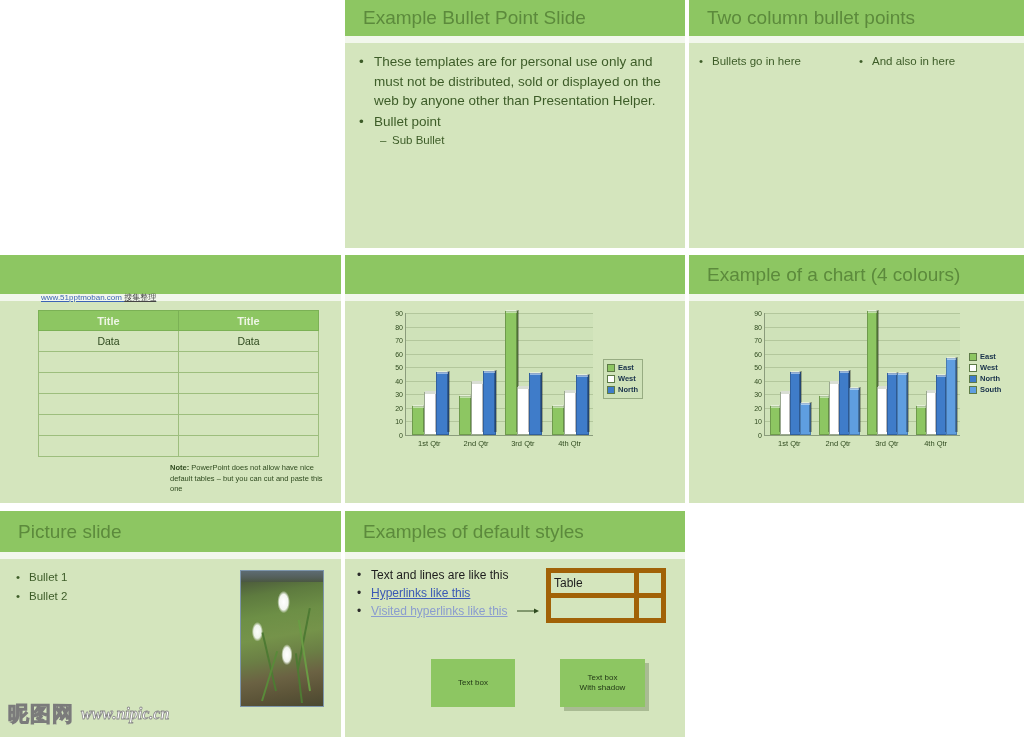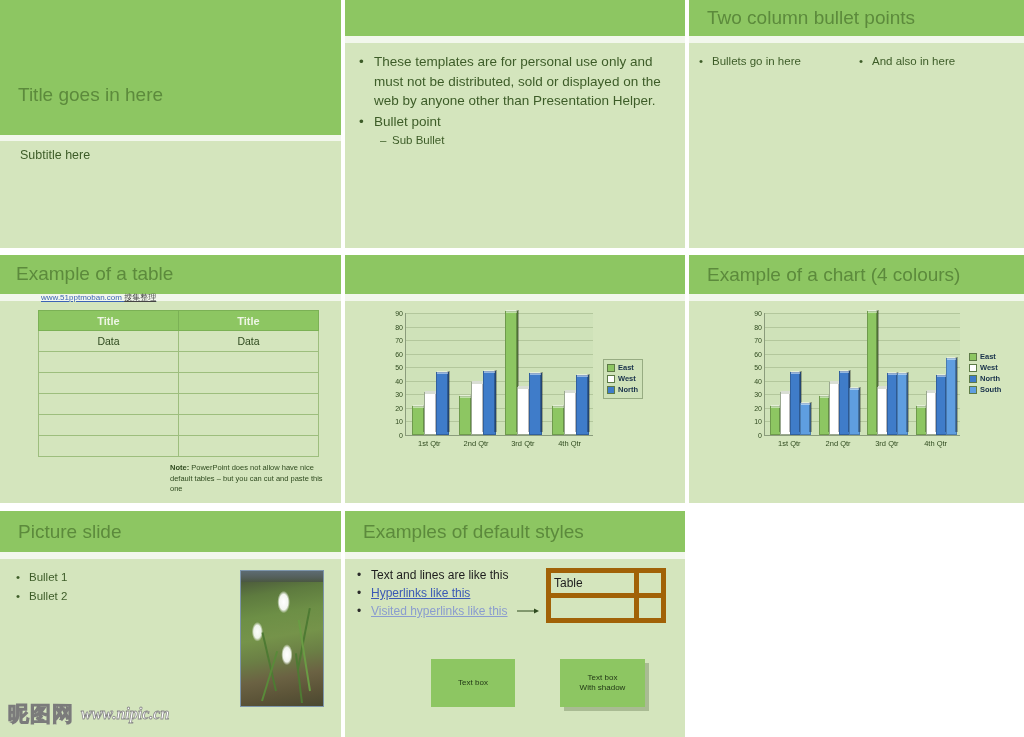--- a/index.html
+++ b/index.html
@@ -252,30 +252,24 @@
     color: #e8e8e8; font-size: 9px;
     display: flex; align-items: center; justify-content: center;
     letter-spacing: 0.2px; z-index: 60;
   }
 </style>
 </head>
 <body>
 
 <div id="page">
 
-  <div class="slide" id="slide1">
-    <div class="hero">
-      <div class="hero-title">Title goes in here</div>
-    </div>
-    <div class="gapline"></div>
-    <div class="subtitle">Subtitle here</div>
-  </div>
 
   <div class="slide" id="slide2">
     <div class="slide-title-band"></div>
+    <div class="slide-title-text">Example Bullet Point Slide</div>
     <div class="band-gap"></div>
     <div class="blist">
       <div class="bullet-row">
         <span class="bullet-dot">•</span>
         <span class="bullet-txt">These templates are for personal use only and must not be distributed, sold or displayed on the web by anyone other than Presentation Helper.</span>
       </div>
       <div class="bullet-row">
         <span class="bullet-dot">•</span>
         <span class="bullet-txt">Bullet point</span>
       </div>
@@ -297,21 +291,20 @@
       </div>
       <div class="col">
         <span class="bullet-dot">•</span>
         <span>And also in here</span>
       </div>
     </div>
   </div>
 
   <div class="slide" id="slide4">
     <div class="slide-title-band"></div>
-    <div class="slide-title-text">Example of a table</div>
     <div class="band-gap"></div>
     <table class="ptable">
       <tbody>
           <tr class="hdr">
         <td>Title</td>
         <td>Title</td>
       </tr>
       <tr>
         <td>Data</td>
         <td>Data</td>

